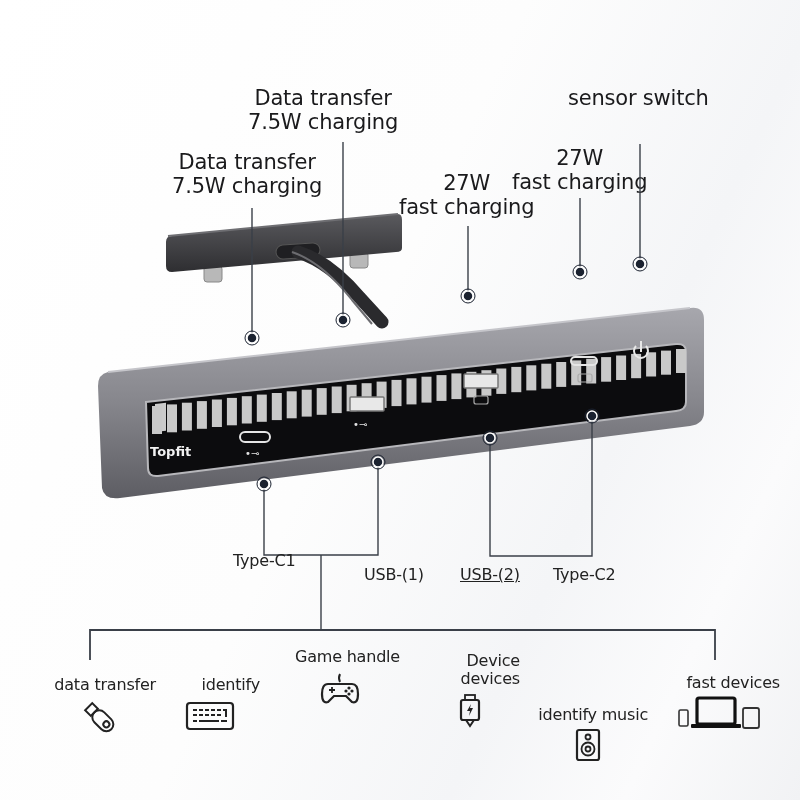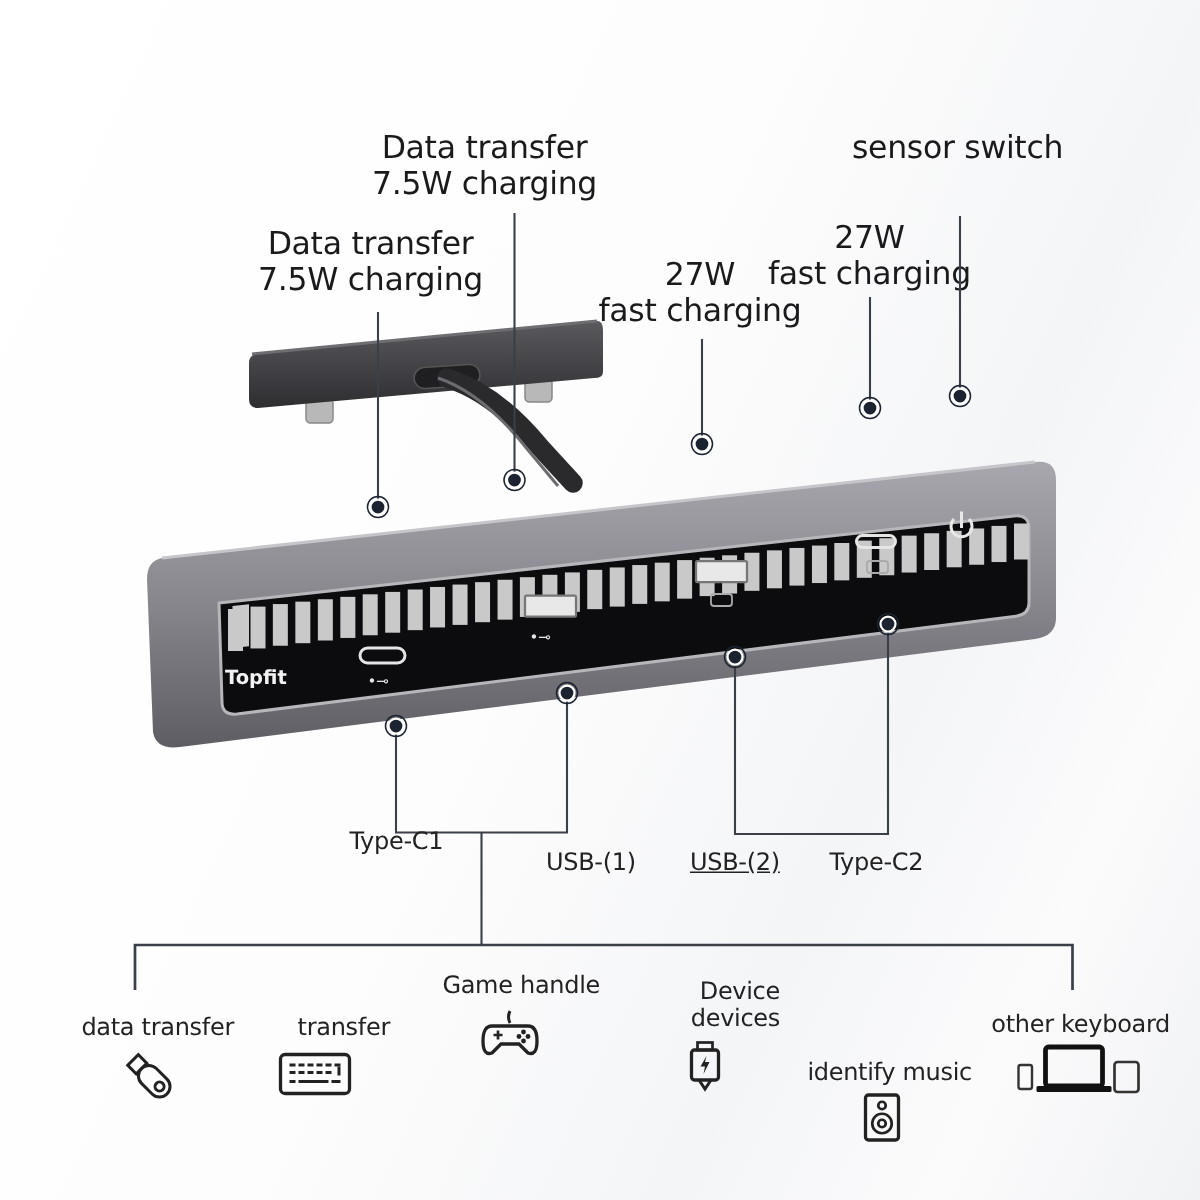--- a/index.html
+++ b/index.html
@@ -184,21 +184,21 @@
   <svg class="use-icon" width="34" height="40" viewBox="0 0 34 40">
     <g fill="none" stroke="#222" stroke-width="2" transform="rotate(-45 17 20)">
       <rect x="10" y="12" width="14" height="24" rx="7"></rect>
       <circle cx="17" cy="29" r="3"></circle>
       <rect x="12" y="4" width="10" height="8"></rect>
     </g>
   </svg>
 </div>
 
 <div class="use-item" style="left:160px; top:676px; width:100px;">
-  <div class="lbl sm">transfer</div>
+  <div class="lbl sm">identify</div>
   <svg class="use-icon" width="50" height="34" viewBox="0 0 50 34">
     <rect x="2" y="5" width="46" height="26" rx="3" fill="none" stroke="#222" stroke-width="2.2"></rect>
     <g fill="#222">
       <rect x="8" y="11" width="4" height="2"></rect>
         <rect x="14" y="11" width="4" height="2"></rect>
         <rect x="20" y="11" width="4" height="2"></rect>
         <rect x="26" y="11" width="4" height="2"></rect>
         <rect x="32" y="11" width="4" height="2"></rect>
         <rect x="38" y="11" width="4" height="2"></rect>
       <rect x="8" y="16" width="4" height="2"></rect>
@@ -242,20 +242,20 @@
   <div class="lbl sm">identify music</div>
   <svg class="use-icon" width="26" height="34" viewBox="0 0 26 34">
     <rect x="2" y="2" width="22" height="30" rx="2" fill="none" stroke="#222" stroke-width="2.2"></rect>
     <circle cx="13" cy="9" r="2.5" fill="none" stroke="#222" stroke-width="1.8"></circle>
     <circle cx="13" cy="21" r="6.5" fill="none" stroke="#222" stroke-width="1.8"></circle>
     <circle cx="13" cy="21" r="2.5" fill="none" stroke="#222" stroke-width="1.8"></circle>
   </svg>
 </div>
 
 <div class="use-item" style="left:658px; top:674px; width:122px;">
-  <div class="lbl sm">other keyboard</div>
+  <div class="lbl sm">fast devices</div>
   <svg class="use-icon" width="84" height="34" viewBox="0 0 84 34">
     <rect x="2" y="14" width="9" height="16" rx="1.5" fill="none" stroke="#333" stroke-width="1.6"></rect>
     <rect x="20" y="2" width="38" height="26" rx="2" fill="none" stroke="#111" stroke-width="3.2"></rect>
     <rect x="14" y="28" width="50" height="4" rx="1" fill="#111"></rect>
     <rect x="66" y="12" width="16" height="20" rx="2" fill="none" stroke="#333" stroke-width="1.8"></rect>
   </svg>
 </div>
 
 </body></html>

